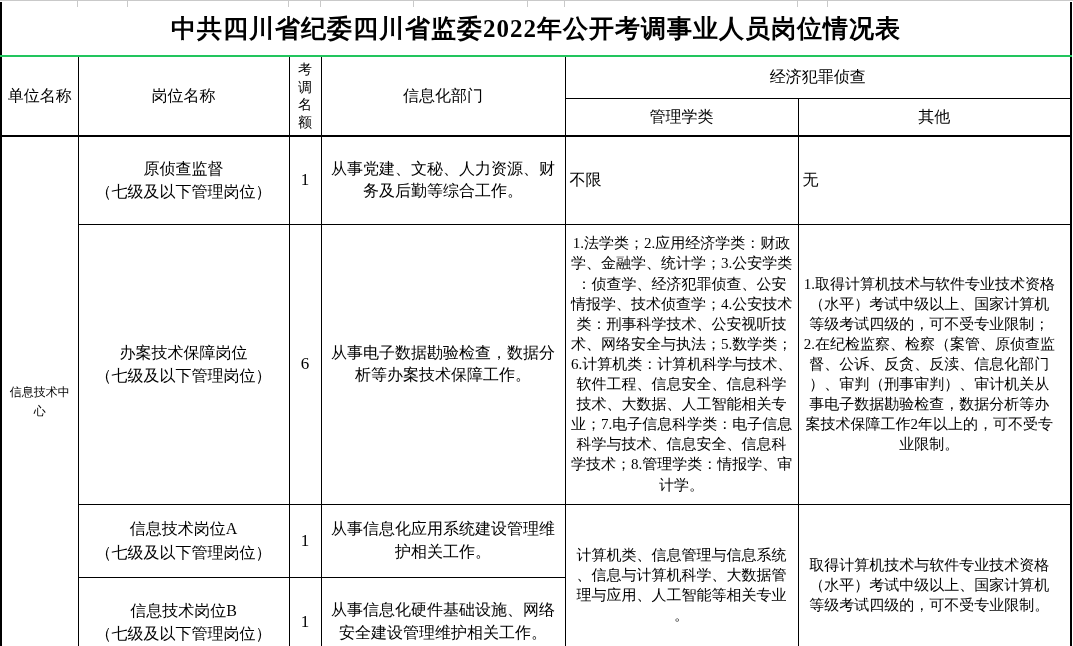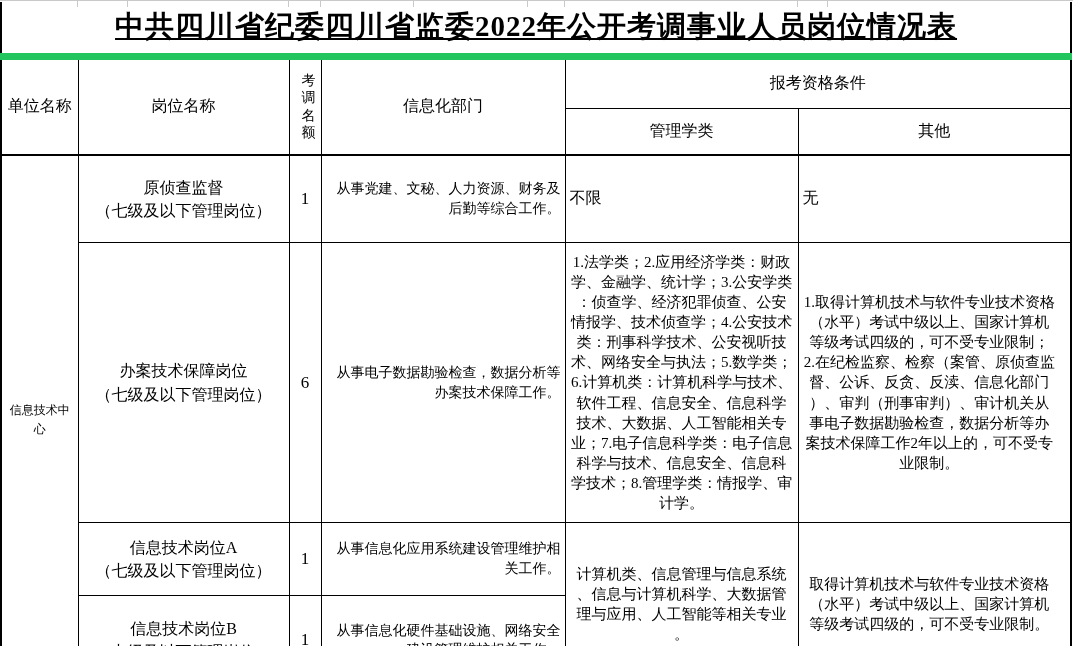--- a/index.html
+++ b/index.html
@@ -13,33 +13,32 @@
   .tick{position:absolute;top:0;width:1px;height:7px;background:#c9c9c9;}
 
   table.sheet{
     position:absolute;left:0;top:2px;width:1070px;
     border-collapse:collapse;table-layout:fixed;
     border:2px solid #000;border-top:none;
   }
   td{border:1px solid #000;padding:0;overflow:hidden;vertical-align:middle;word-break:break-word;}
 
   td.title{
-    border-top:none;border-bottom:7px solid #22c55e;
-    font-size:29px;font-weight:bold;text-align:center;vertical-align:middle;
+    border-top:none;border-bottom:2px solid #22c55e;
+    font-size:25px;font-weight:bold;text-align:center;vertical-align:middle;
     letter-spacing:1px;
-    text-decoration:underline;
   }
   td.hdr{font-size:16px;text-align:center;vertical-align:middle;}
-  td.hdr-quota{font-size:14px;line-height:1.25;text-align:center;padding:12px;}
+  td.hdr-quota{font-size:14px;line-height:1.25;text-align:center;padding:4px;}
   td.hdr-bottom{border-bottom:2px solid #000;}
 
   td.cell-unit{font-size:12px;text-align:center;line-height:1.55;padding:2px;}
   td.cell-pos{font-size:16px;text-align:center;line-height:1.45;}
   td.cell-quota{font-size:17px;text-align:center;}
-  td.cell-func{font-size:14px;text-align:right;padding:2px 4px;line-height:1.4;}
+  td.cell-func{font-size:16px;text-align:center;padding:2px 4px;line-height:1.4;}
   td.cell-simple{font-size:16px;text-align:left;padding:2px 4px;}
   td.cell-long{
     font-size:15px;text-align:center;line-height:1.34;padding:2px 4px;
     word-break:break-all;line-break:anywhere;
   }
   td.cell-long-r{padding:2px 14px 2px 4px;}
   .para+.para{margin-top:0;}
 </style>
 </head>
 <body>
@@ -71,21 +70,21 @@
   </tr>
 
   <tr style="height:29px">
     <td class="hdr hdr-bottom" rowspan="2">单位名称</td>
     <td class="hdr hdr-bottom" rowspan="2">岗位名称</td>
     <td class="hdr hdr-quota hdr-bottom" rowspan="2">
       <div>考调</div>
       <div>名额</div>
     </td>
     <td class="hdr hdr-bottom" rowspan="2">信息化部门</td>
-    <td class="hdr" colspan="2">报考资格条件</td>
+    <td class="hdr" colspan="2">经济犯罪侦查</td>
   </tr>
 
   <tr style="height:25px">
     <td class="hdr hdr-bottom">管理学类</td>
     <td class="hdr hdr-bottom">其他</td>
   </tr>
 
   <tr style="height:88px">
     <td class="cell-unit" rowspan="4">信息技术中心</td>
     <td class="cell-pos">

